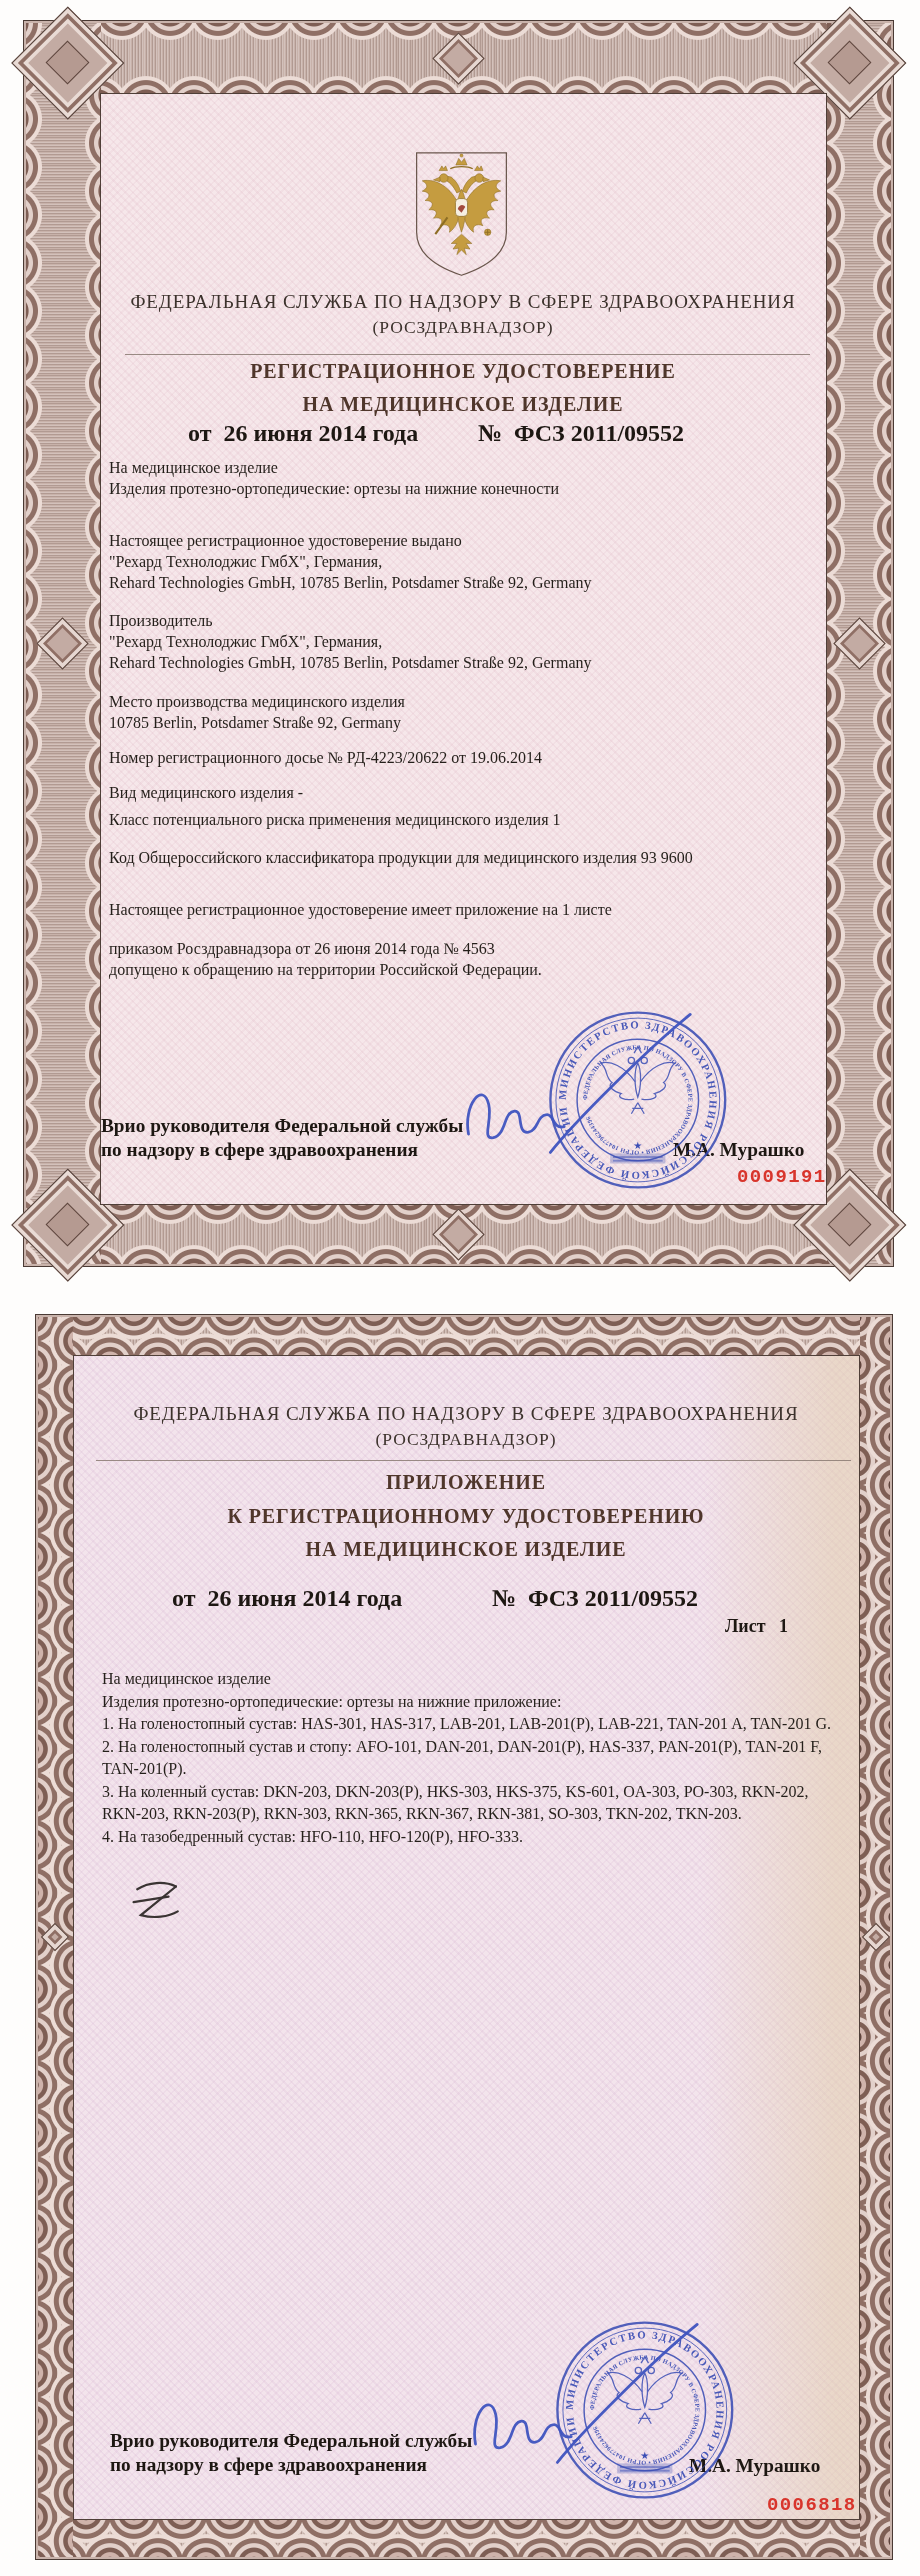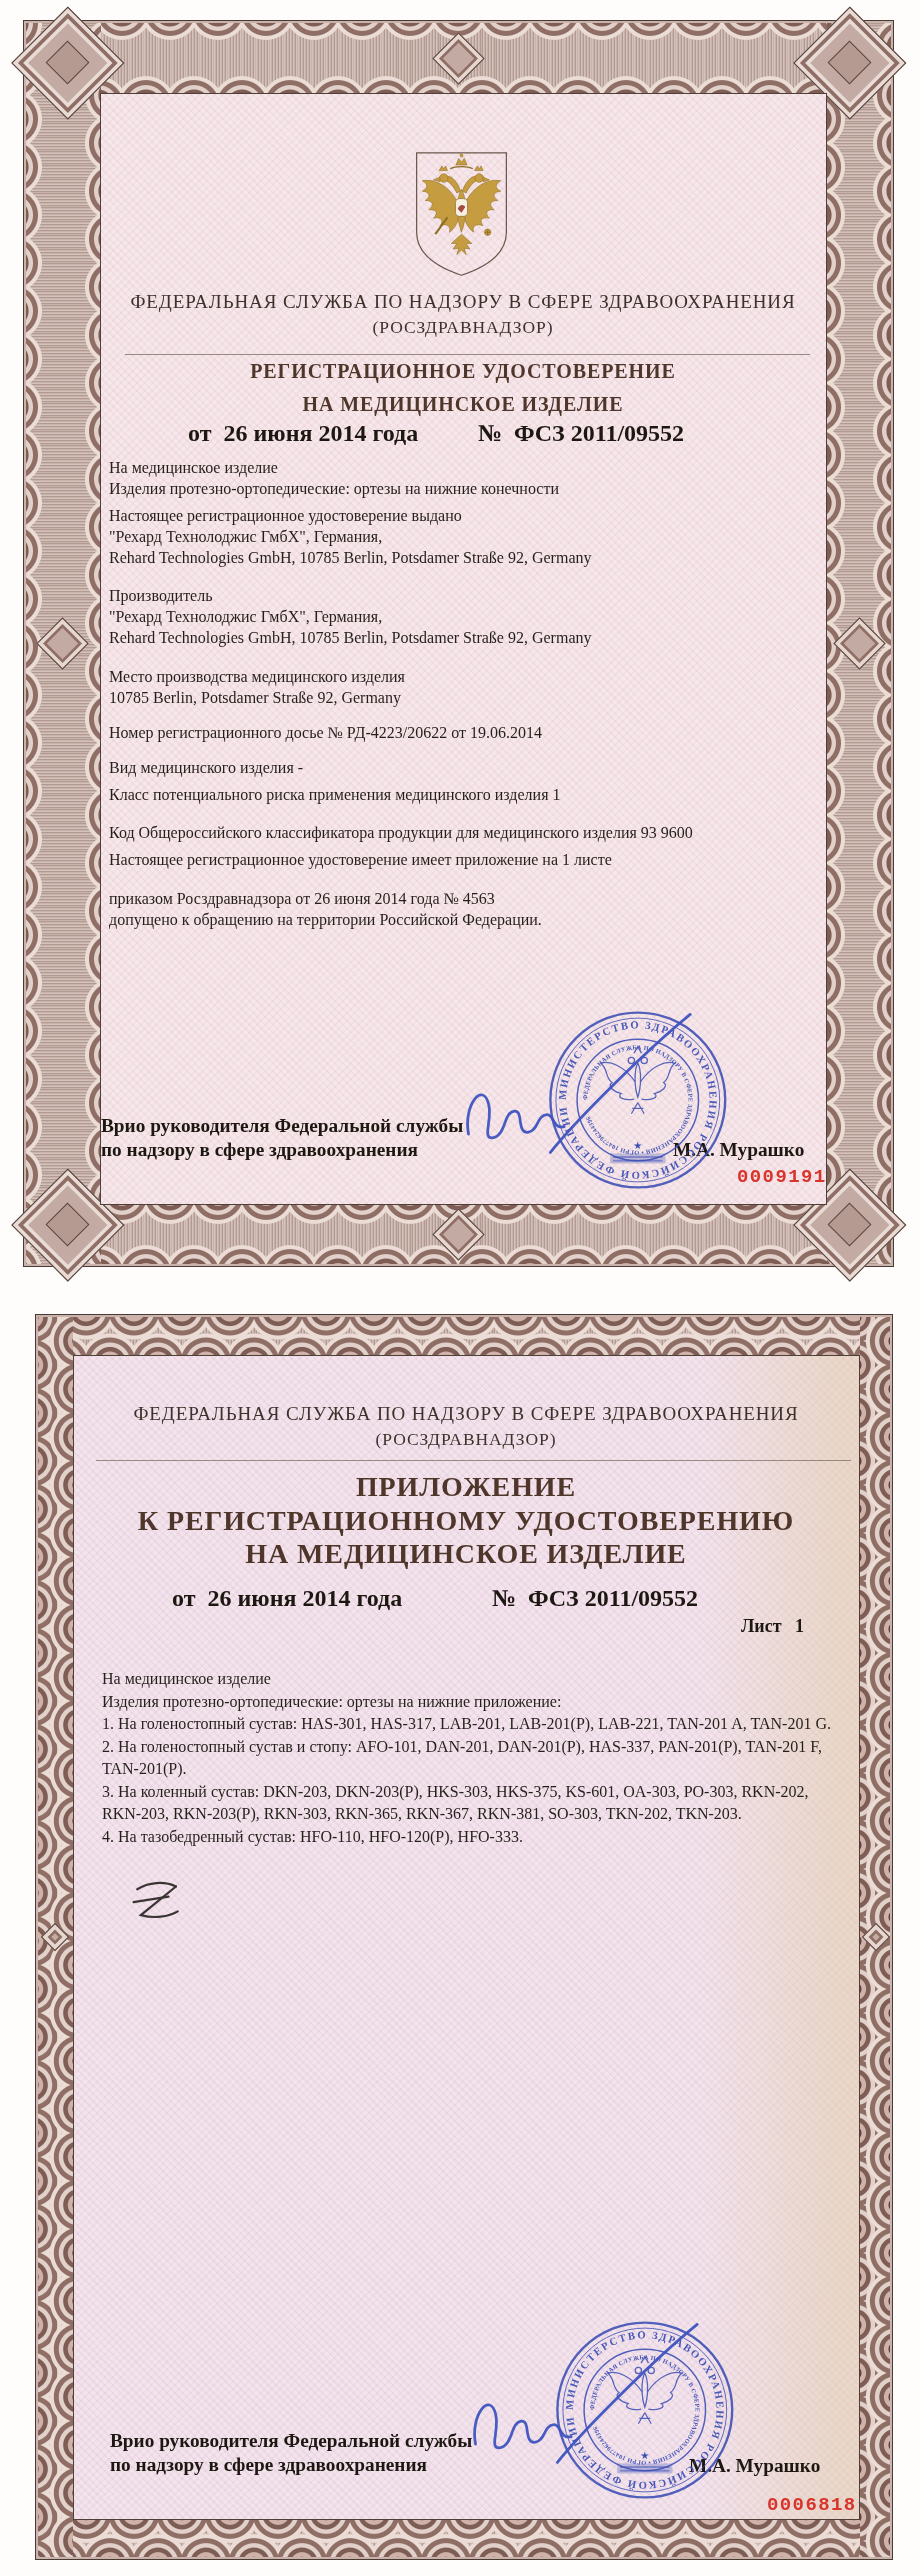--- a/index.html
+++ b/index.html
@@ -65,25 +65,25 @@
     background-image:
       linear-gradient(90deg, rgba(242,228,238,0) 80%, rgba(224,203,166,.5) 97%),
       repeating-linear-gradient(45deg, rgba(205,165,200,.16) 0 1.8px, rgba(0,0,0,0) 1.8px 5.5px),
       repeating-linear-gradient(-45deg, rgba(205,165,200,.13) 0 1.8px, rgba(0,0,0,0) 1.8px 5.5px);}
 
   .abs{position:absolute;z-index:6;}
   .agency{left:83px;right:74px;text-align:center;font-size:19px;letter-spacing:0.9px;color:#3c322c;}
   .divider{height:0;border-top:0.9px solid #8a7a72;opacity:.85;}
   .cert-title{left:83px;right:74px;text-align:center;font-weight:700;color:#4f362b;letter-spacing:0.9px;}
   .page1 .cert-title{font-size:20px;}
-  .page2 .cert-title{font-size:28px;}
+  .page2 .cert-title{font-size:20px;}
   .date-row span{position:absolute;font-weight:700;font-size:24px;color:#1d1712;white-space:pre;}
   .bodyblock{font-size:16px;line-height:21px;color:#241f1a;}
   .b{font-weight:400;}
-  .gap16{margin-top:6px;} .gap18{margin-top:16.6px;} .gap20{margin-top:18.4px;}
+  .gap16{margin-top:31px;} .gap18{margin-top:16.6px;} .gap20{margin-top:18.4px;}
   .gap15{margin-top:14px;} .gap14{margin-top:6px;}
   .p2body{font-size:16px;line-height:22.5px;color:#241f1a;}
   .p2body p{margin:0;}
   .sig{font-weight:700;font-size:19.3px;line-height:24px;color:#1d1712;}
   .sig-name{font-weight:700;font-size:19.3px;color:#1d1712;white-space:pre;}
   .serial{font-family:"Liberation Mono", monospace;font-size:19px;letter-spacing:1.4px;color:#d8352c;font-weight:700;}
   .sheet-label{font-weight:700;font-size:18px;color:#1d1712;white-space:pre;}
   .stamp-svg{position:absolute;z-index:7;}
   .coat{position:absolute;z-index:6;}
 </style>
@@ -227,21 +227,21 @@
 
   <div class="abs cert-title" style="top:156px;left:55px;right:51px;">ПРИЛОЖЕНИЕ</div>
   <div class="abs cert-title" style="top:190px;left:55px;right:51px;">К РЕГИСТРАЦИОННОМУ УДОСТОВЕРЕНИЮ</div>
   <div class="abs cert-title" style="top:223px;left:55px;right:51px;">НА МЕДИЦИНСКОЕ ИЗДЕЛИЕ</div>
 
   <div class="abs date-row" style="top:270px;left:0;right:0;height:26px;">
     <span style="left:136px;">от  26 июня 2014 года</span>
     <span style="left:456px;">№  ФСЗ 2011/09552</span>
   </div>
 
-  <div class="abs sheet-label" style="right:88px;top:301px;font-family:Liberation Serif, serif;">Лист   1</div>
+  <div class="abs sheet-label" style="right:104px;top:301px;font-family:Liberation Serif, serif;">Лист   1</div>
 
   <div class="abs p2body" style="left:66px;top:353px;width:736px;">
     <p>На медицинское изделие</p>
     <p class="b">Изделия протезно-ортопедические: ортезы на нижние приложение:</p>
     <p>1. На голеностопный сустав: HAS-301, HAS-317, LAB-201, LAB-201(P), LAB-221, TAN-201 A, TAN-201 G.</p>
     <p>2. На голеностопный сустав и стопу: AFO-101, DAN-201, DAN-201(P), HAS-337, PAN-201(P), TAN-201 F, TAN-201(P).</p>
     <p>3. На коленный сустав: DKN-203, DKN-203(P), HKS-303, HKS-375, KS-601, OA-303, PO-303, RKN-202, RKN-203, RKN-203(P), RKN-303, RKN-365, RKN-367, RKN-381, SO-303, TKN-202, TKN-203.</p>
     <p>4. На тазобедренный сустав: HFO-110, HFO-120(P), HFO-333.</p>
   </div>
 

